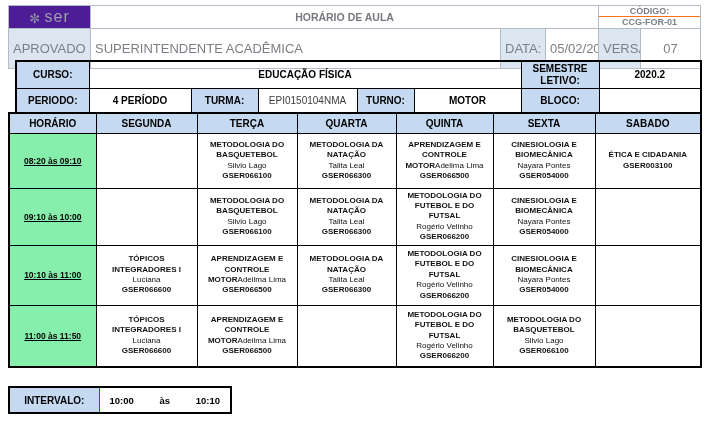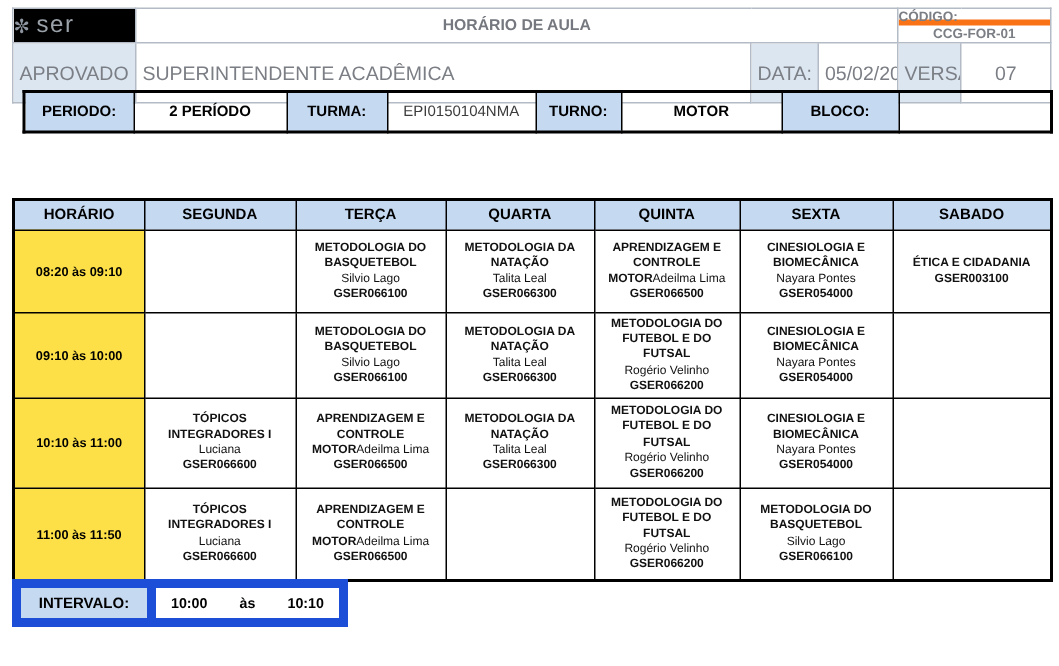--- a/index.html
+++ b/index.html
@@ -6,61 +6,61 @@
   html,body { background:#ffffff; }
   body {
     width:706px; height:444px; position:relative; overflow:hidden;
     font-family:"Liberation Sans", sans-serif; color:#000;
   }
   table { border-collapse:collapse; table-layout:fixed; }
 
   
   .top-table { position:absolute; left:8px; top:5px; width:692px; color:#7b7f85; }
   .top-table td { border:1px solid #b3bcc6; overflow:hidden; white-space:nowrap; }
-  .logo-cell { vertical-align:middle; height:23px; background:#000000; }
+  .logo-cell { text-align:center; vertical-align:middle; height:23px; background:#4c1d95; }
   .logo-icon { color:#8d96a0; font-size:13px; vertical-align:-1px; }
   .logo-text { color:#9aa1a9; font-size:16px; letter-spacing:1px; }
   .title-cell { text-align:center; font-weight:bold; font-size:10.5px; color:#75797f; }
   .codigo-cell { padding:0; vertical-align:top; }
-  .codigo-top { border-bottom:4px solid #f97316; text-align:left; font-weight:bold; font-size:9px; height:11px; line-height:11px; }
+  .codigo-top { border-bottom:1px solid #f97316; text-align:center; font-weight:bold; font-size:9px; height:11px; line-height:11px; }
   .codigo-bot { text-align:center; font-weight:bold; font-size:9px; height:11px; line-height:11px; }
   .top-row2 td { height:14px; font-size:13px; padding:12px 4px; }
   .lbl-light { background:#dce6f1; text-align:center; }
   .top-val { text-align:left;margin-left:16px; }
   .top-val-c { text-align:center; }
 
   
   .course-table { position:absolute; left:15px; top:60px; width:685px; border:2px solid #000; }
   .course-table td { border:1px solid #000; font-size:10px; text-align:center; vertical-align:middle; overflow:hidden; }
   .course-table tr:nth-child(1) td { height:27px; }
   .course-table tr:nth-child(2) td { height:25px; }
   .lbl-blue { background:#c5d9f1; font-weight:bold; }
   .val-bold { font-weight:bold; }
   .val-norm { font-weight:normal; color:#3c3c3c; }
   .semestre-lbl { font-size:9.5px; line-height:1.15; white-space:normal; padding:0 6px; }
 
   
-  .schedule-table { position:absolute; left:8px; top:132px; width:692px; border:2px solid #000; }
+  .schedule-table { position:absolute; left:8px; top:112px; width:692px; border:2px solid #000; }
   .schedule-table th, .schedule-table td { border:1px solid #000; vertical-align:middle; text-align:center; }
   .schedule-table th { background:#c5d9f1; font-size:10px; font-weight:bold; height:20px; }
   .schedule-table tbody tr:nth-child(1) td { height:55px; }
   .schedule-table tbody tr:nth-child(2) td { height:57px; }
   .schedule-table tbody tr:nth-child(3) td { height:60px; }
   .schedule-table tbody tr:nth-child(4) td { height:62px; }
-  .time-cell { background:#fde047; font-weight:bold; font-size:8.5px; }
+  .time-cell { background:#86efac; font-weight:bold; font-size:8.5px;text-decoration:underline; }
   .class-cell { font-size:8px; line-height:1.3; padding:1px 2px; color:#111; }
   .disc { font-weight:bold; }
   .teacher { display:block; }
   .teacher.inline { display:inline; }
   .code { display:block;font-weight:bold; }
   .code.bold { font-weight:bold; }
 
   
   .intervalo-table { position:absolute; left:8px; top:386px; width:224px; border:2px solid #000; }
-  .intervalo-table td { border:6px solid #1d4ed8; height:26px; vertical-align:middle; }
+  .intervalo-table td { border:1px solid #1d4ed8; height:26px; vertical-align:middle; }
   .intervalo-lbl { background:#c5d9f1; font-weight:bold; font-size:10px; text-align:center; width:90px; }
   .intervalo-val { padding:0 10px; }
   .intervalo-flex { display:flex; justify-content:space-between; align-items:flex-end; font-weight:bold; font-size:9.5px; }
 </style>
 </head>
 <body>
 
 <table class="top-table">
   <colgroup>
     <col style="width:82px">
@@ -98,23 +98,29 @@
     <col style="width:73px">
       <col style="width:102px">
       <col style="width:67px">
       <col style="width:99px">
     <col style="width:57px">
       <col style="width:107px">
       <col style="width:78px">
       <col style="width:102px">
   </colgroup>
   <tbody>
+      <tr>
+    <td class="lbl-blue">CURSO:</td>
+    <td class="val-bold" colspan="5">EDUCAÇÃO FÍSICA</td>
+    <td class="lbl-blue semestre-lbl">SEMESTRE LETIVO:</td>
+    <td class="val-bold">2020.2</td>
+  </tr>
   <tr>
     <td class="lbl-blue">PERIODO:</td>
-    <td class="val-bold">2 PERÍODO</td>
+    <td class="val-bold">4 PERÍODO</td>
     <td class="lbl-blue">TURMA:</td>
     <td class="val-norm">EPI0150104NMA</td>
     <td class="lbl-blue">TURNO:</td>
     <td class="val-bold">MOTOR</td>
     <td class="lbl-blue">BLOCO:</td>
     <td class="val-bold"></td>
   </tr>
 </tbody>
   </table>
 

